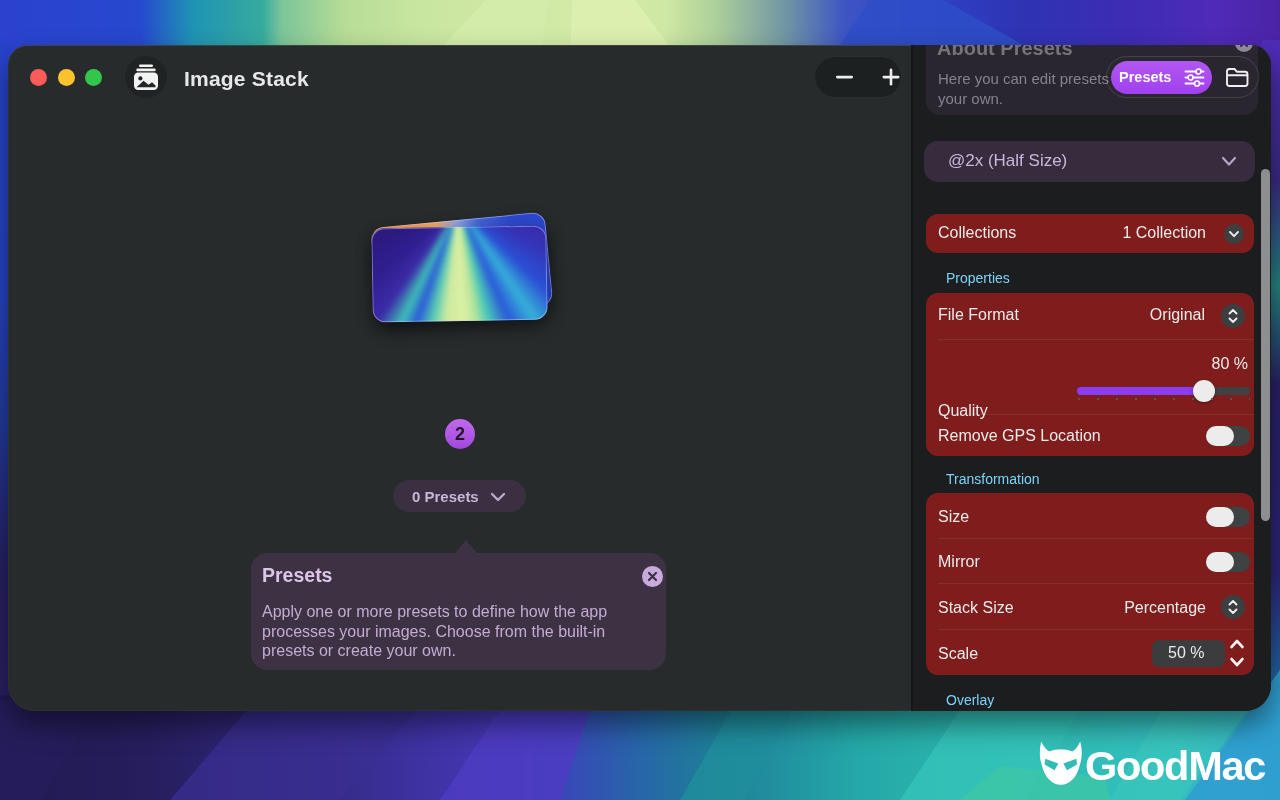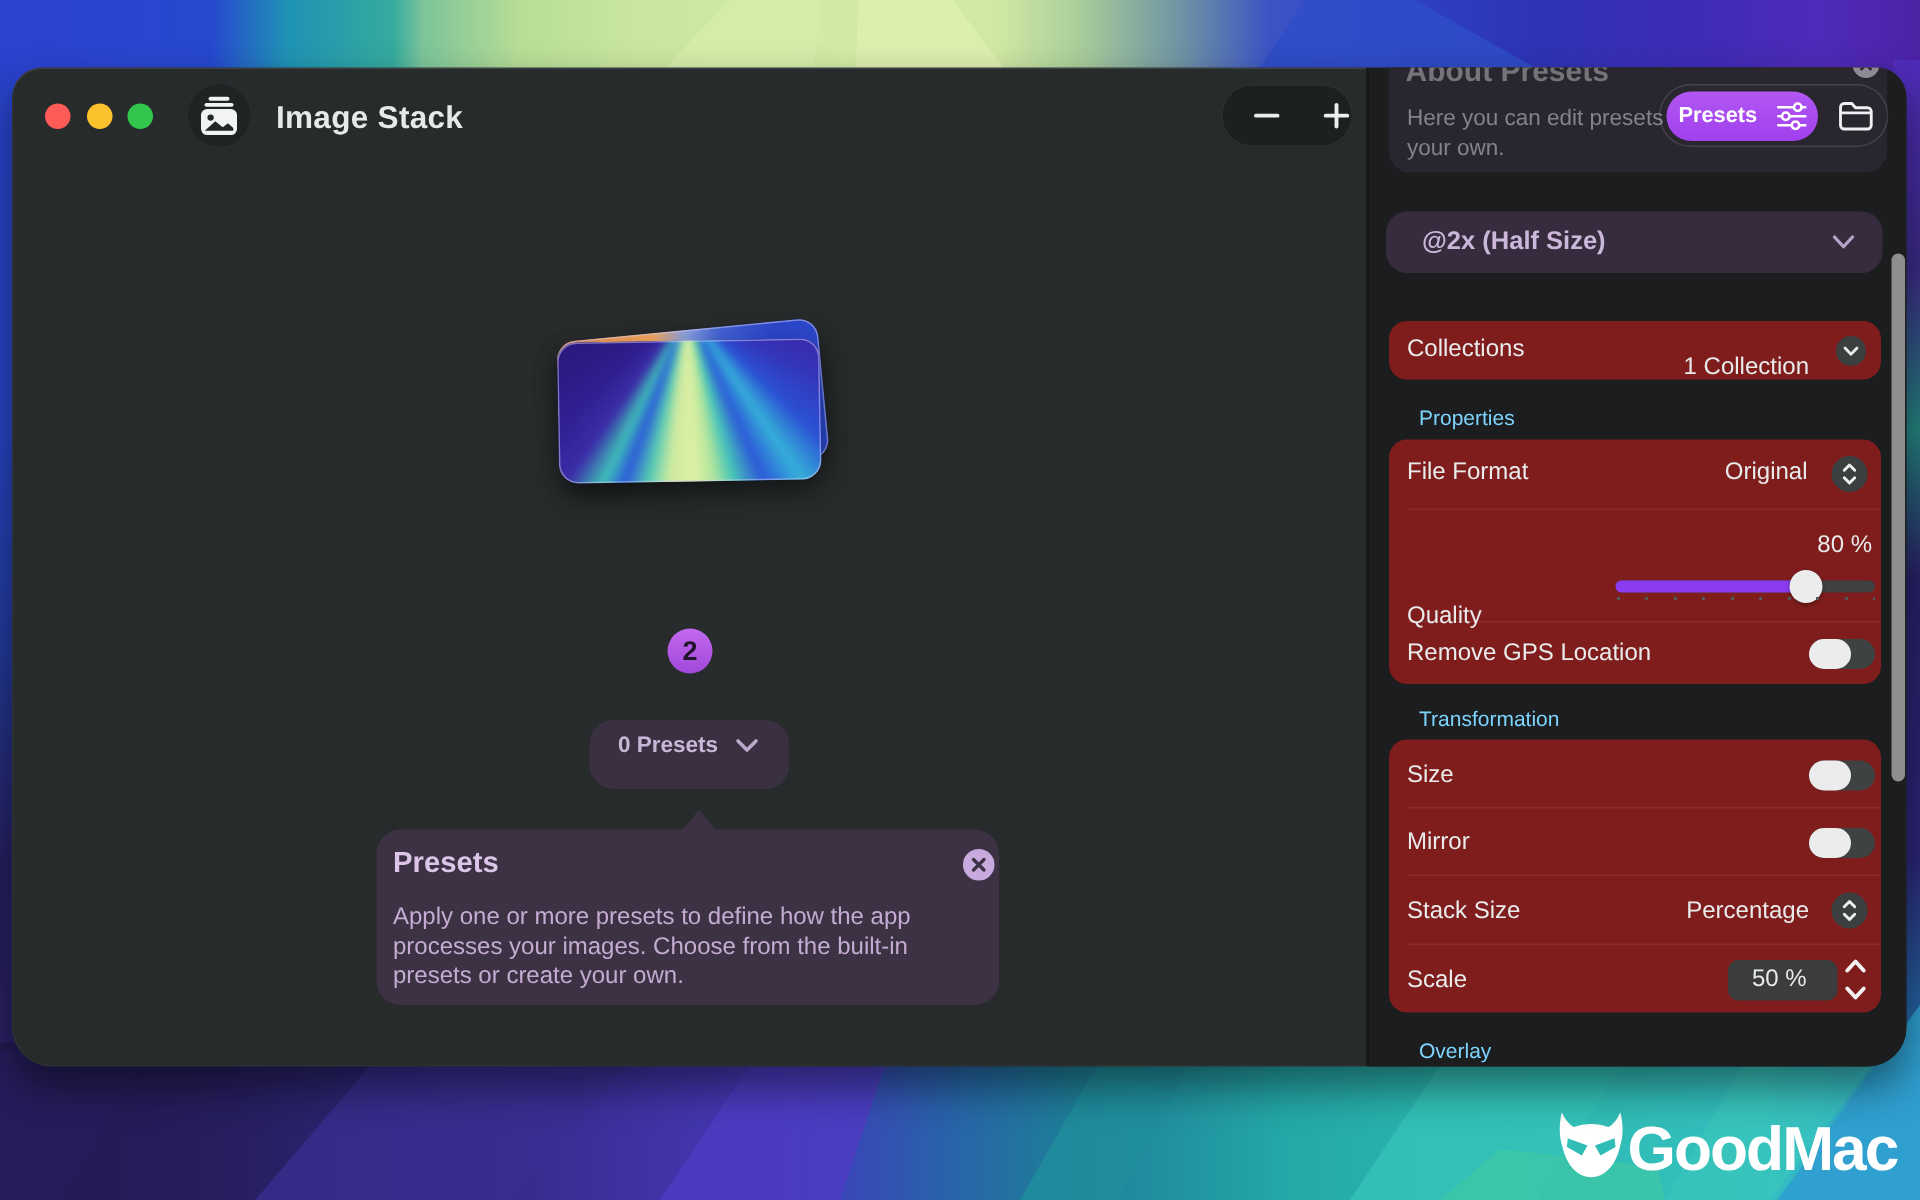--- a/index.html
+++ b/index.html
@@ -28,21 +28,21 @@
   .togg:before{content:"";position:absolute;left:0;top:0;width:28px;height:20px;border-radius:10px;background:#ececec;}
   
   #stackwrap{position:absolute;left:364px;top:182px;width:175px;height:94px;}
   .scard{position:absolute;left:0;top:0;width:175px;height:94px;border-radius:13px;overflow:hidden;
     box-shadow:inset 0 0 0 1px rgba(205,200,240,.45), 0 8px 16px rgba(0,0,0,.38);}
   .sinner{position:absolute;left:-6px;top:-6px;right:-6px;bottom:-6px;filter:blur(2.5px);}
   .scard:after{content:"";position:absolute;inset:0;border-radius:13px;box-shadow:inset 0 0 0 1px rgba(210,205,245,.5);}
   #badge{position:absolute;left:437px;top:374px;width:30px;height:30px;border-radius:50%;
     background:linear-gradient(180deg,#c169ee,#a148dc);color:#20152b;font-size:18px;font-weight:bold;
     text-align:center;line-height:30px;}
-  #ppill{position:absolute;left:385px;top:435px;width:133px;height:46px;border-radius:16px;background:#3a3041;}
+  #ppill{position:absolute;left:385px;top:435px;width:133px;height:32px;border-radius:16px;background:#3a3041;}
   #tooltip{position:absolute;left:243px;top:508px;width:415px;height:117px;border-radius:16px;background:#3c3243;}
   #tooltip .arrow{position:absolute;left:203px;top:-13px;width:0;height:0;
     border-left:12px solid transparent;border-right:12px solid transparent;border-bottom:14px solid #3c3243;}
 </style>
 </head>
 <body>
 <svg id="wall" viewBox="0 0 1280 800" preserveAspectRatio="none">
   <defs>
     <linearGradient id="topg" x1="0" y1="0" x2="1280" y2="0" gradientUnits="userSpaceOnUse">
       <stop offset="0" stop-color="#2b42cf"></stop>
@@ -217,29 +217,29 @@
         <circle cx="13" cy="15.5" r="2.5" fill="#a946ef" stroke="#fff" stroke-width="1.7"></circle>
       </svg>
     </div>
 
     <svg class="abs" style="left:312px;top:22px" width="25" height="21" viewBox="0 0 25 21">
       <path d="M2 4.5 a2.5 2.5 0 0 1 2.5 -2.5 h5 l2.5 2.8 h8 a2.5 2.5 0 0 1 2.5 2.5 v9.2 a2.5 2.5 0 0 1 -2.5 2.5 h-15.5 a2.5 2.5 0 0 1 -2.5 -2.5 z" fill="none" stroke="#f0f0f2" stroke-width="1.9"></path>
       <path d="M2.5 8.2 H22" stroke="#f0f0f2" stroke-width="1.9"></path>
     </svg>
 
     <div class="abs" style="left:11px;top:96px;width:331px;height:41px;border-radius:14px;background:#362c3e;">
-      <span class="abs" style="left:24px;top:10px;font-size:17px;font-weight:bold;color:#cbb7da;">@2x (Half Size)</span>
+      <span class="abs" style="left:24px;top:10px;font-size:17px;font-weight:normal;color:#cbb7da;">@2x (Half Size)</span>
       <svg class="abs" style="left:297px;top:15px" width="16" height="11" viewBox="0 0 16 11">
         <path d="M2 2 L8 8.5 L14 2" fill="none" stroke="#b7a3c8" stroke-width="2.2" stroke-linecap="round" stroke-linejoin="round"></path>
       </svg>
     </div>
 
     <div class="card" style="top:169px;height:39px;">
       <span class="abs rowtext" style="left:12px;top:10px;">Collections</span>
-      <span class="abs rowtext" style="right:48px;top:22px;text-align:center;">1 Collection</span>
+      <span class="abs rowtext" style="right:48px;top:10px;text-align:center;">1 Collection</span>
       <div class="circbtn" style="left:298px;top:10px;width:20px;height:20px;">
         <svg width="20" height="20" viewBox="0 0 20 20">
             <path d="M6 8 L10 12.2 L14 8" fill="none" stroke="#e9eaea" stroke-width="1.9" stroke-linecap="round" stroke-linejoin="round"></path>
           </svg>
       </div>
     </div>
     <div class="seclabel" style="top:225px;">Properties</div>
 
     <div class="card" style="top:248px;height:163px;">
       <span class="abs rowtext" style="left:12px;top:13px;">File Format</span>

